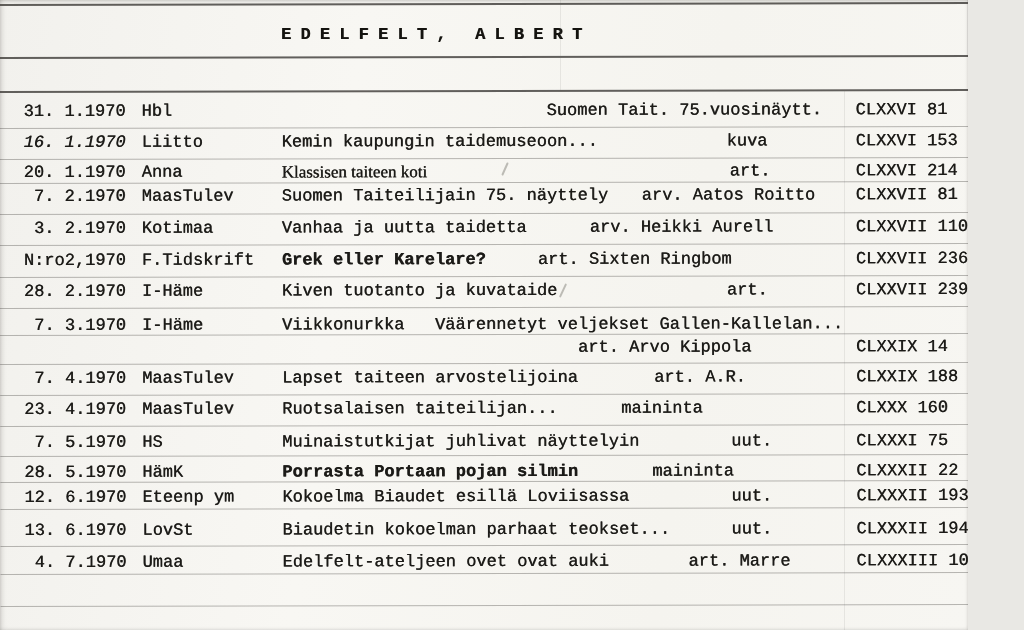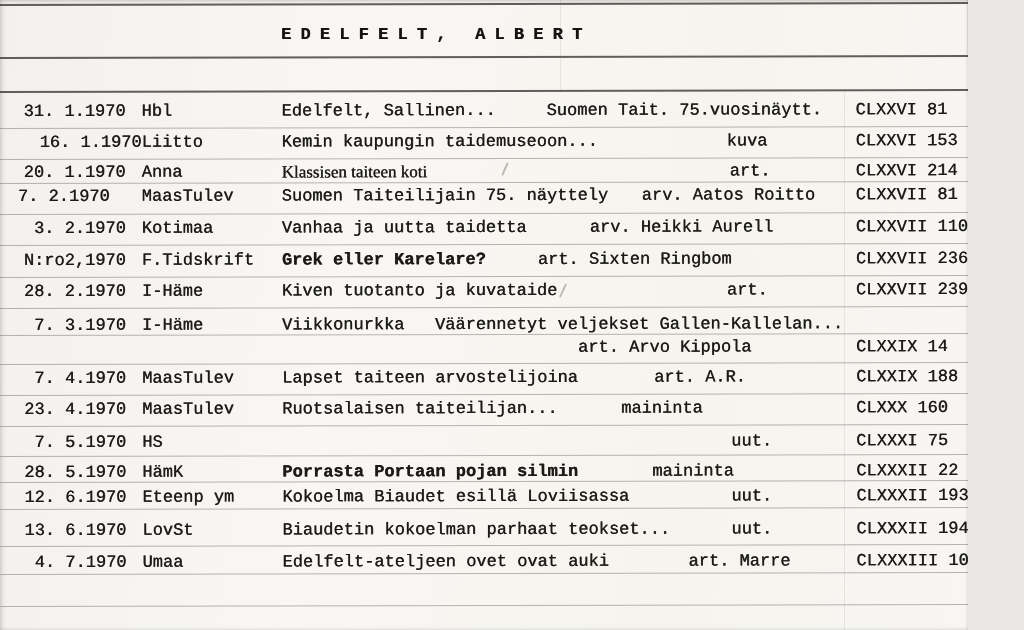--- a/index.html
+++ b/index.html
@@ -78,40 +78,39 @@
       <div class="rule" style="top: 481px;"></div>
       <div class="rule" style="top: 508px;"></div>
       <div class="rule" style="top: 545px;"></div>
       <div class="rule" style="top: 573px;"></div>
       <div class="rule" style="top: 605px;"></div>
     </div>
   <div id="rows" class="tilt">
       <div class="row" style="top: 100px;">
         <span style="left: 24px;">31. 1.1970</span>
         <span style="left: 142px;">Hbl</span>
-        <span style="left: 282px;">Edelfelt, Sallinen...</span>
         <span style="left: 547px;">Suomen Tait. 75.vuosinäytt.</span>
         <span style="left: 856px;">CLXXVI 81</span>
       </div>
       <div class="row" style="top: 131px;">
-        <span style="left: 40px;">16. 1.1970</span>
+        <span style="left: 24px; font-style: italic;">16. 1.1970</span>
         <span style="left: 142px;">Liitto</span>
         <span style="left: 282px;">Kemin kaupungin taidemuseoon...</span>
         <span style="left: 727px;">kuva</span>
         <span style="left: 856px; text-align: right;">CLXXVI 153</span>
       </div>
       <div class="row" style="top: 161px;">
         <span style="left: 24px;">20. 1.1970</span>
         <span style="left: 142px;">Anna</span>
         <span style="left: 282px; font-family: Liberation Serif, serif;">Klassisen taiteen koti</span>
         <span style="left: 730px;">art.</span>
         <span style="left: 856px;">CLXXVI 214</span>
       </div>
       <div class="row" style="top: 185px;">
-        <span style="left: 8px;"> 7. 2.1970</span>
+        <span style="left: 24px;"> 7. 2.1970</span>
         <span style="left: 142px;">MaasTulev</span>
         <span style="left: 282px;">Suomen Taiteilijain 75. näyttely</span>
         <span style="left: 642px;">arv. Aatos Roitto</span>
         <span style="left: 856px;">CLXXVII 81</span>
       </div>
       <div class="row" style="top: 217px;">
         <span style="left: 24px;"> 3. 2.1970</span>
         <span style="left: 142px;">Kotimaa</span>
         <span style="left: 590px;">arv. Heikki Aurell</span>
         <span style="left: 282px;">Vanhaa ja uutta taidetta</span>
@@ -150,20 +149,21 @@
       <div class="row" style="top: 398px;">
         <span style="left: 24px;">23. 4.1970</span>
         <span style="left: 142px;">MaasTulev</span>
         <span style="left: 282px;">Ruotsalaisen taiteilijan...</span>
         <span style="left: 621px;">maininta</span>
         <span style="left: 856px;">CLXXX 160</span>
       </div>
       <div class="row" style="top: 431px;">
         <span style="left: 24px;"> 7. 5.1970</span>
         <span style="left: 142px;">HS</span>
+        <span style="left: 282px;">Muinaistutkijat juhlivat näyttelyin</span>
         <span style="left: 731px;">uut.</span>
         <span style="left: 856px;">CLXXXI 75</span>
       </div>
       <div class="row" style="top: 461px;">
         <span style="left: 24px;">28. 5.1970</span>
         <span style="left: 142px;">HämK</span>
         <span style="left: 282px; font-weight: bold;">Porrasta Portaan pojan silmin</span>
         <span style="left: 652px;">maininta</span>
         <span style="left: 856px;">CLXXXII 22</span>
       </div>

